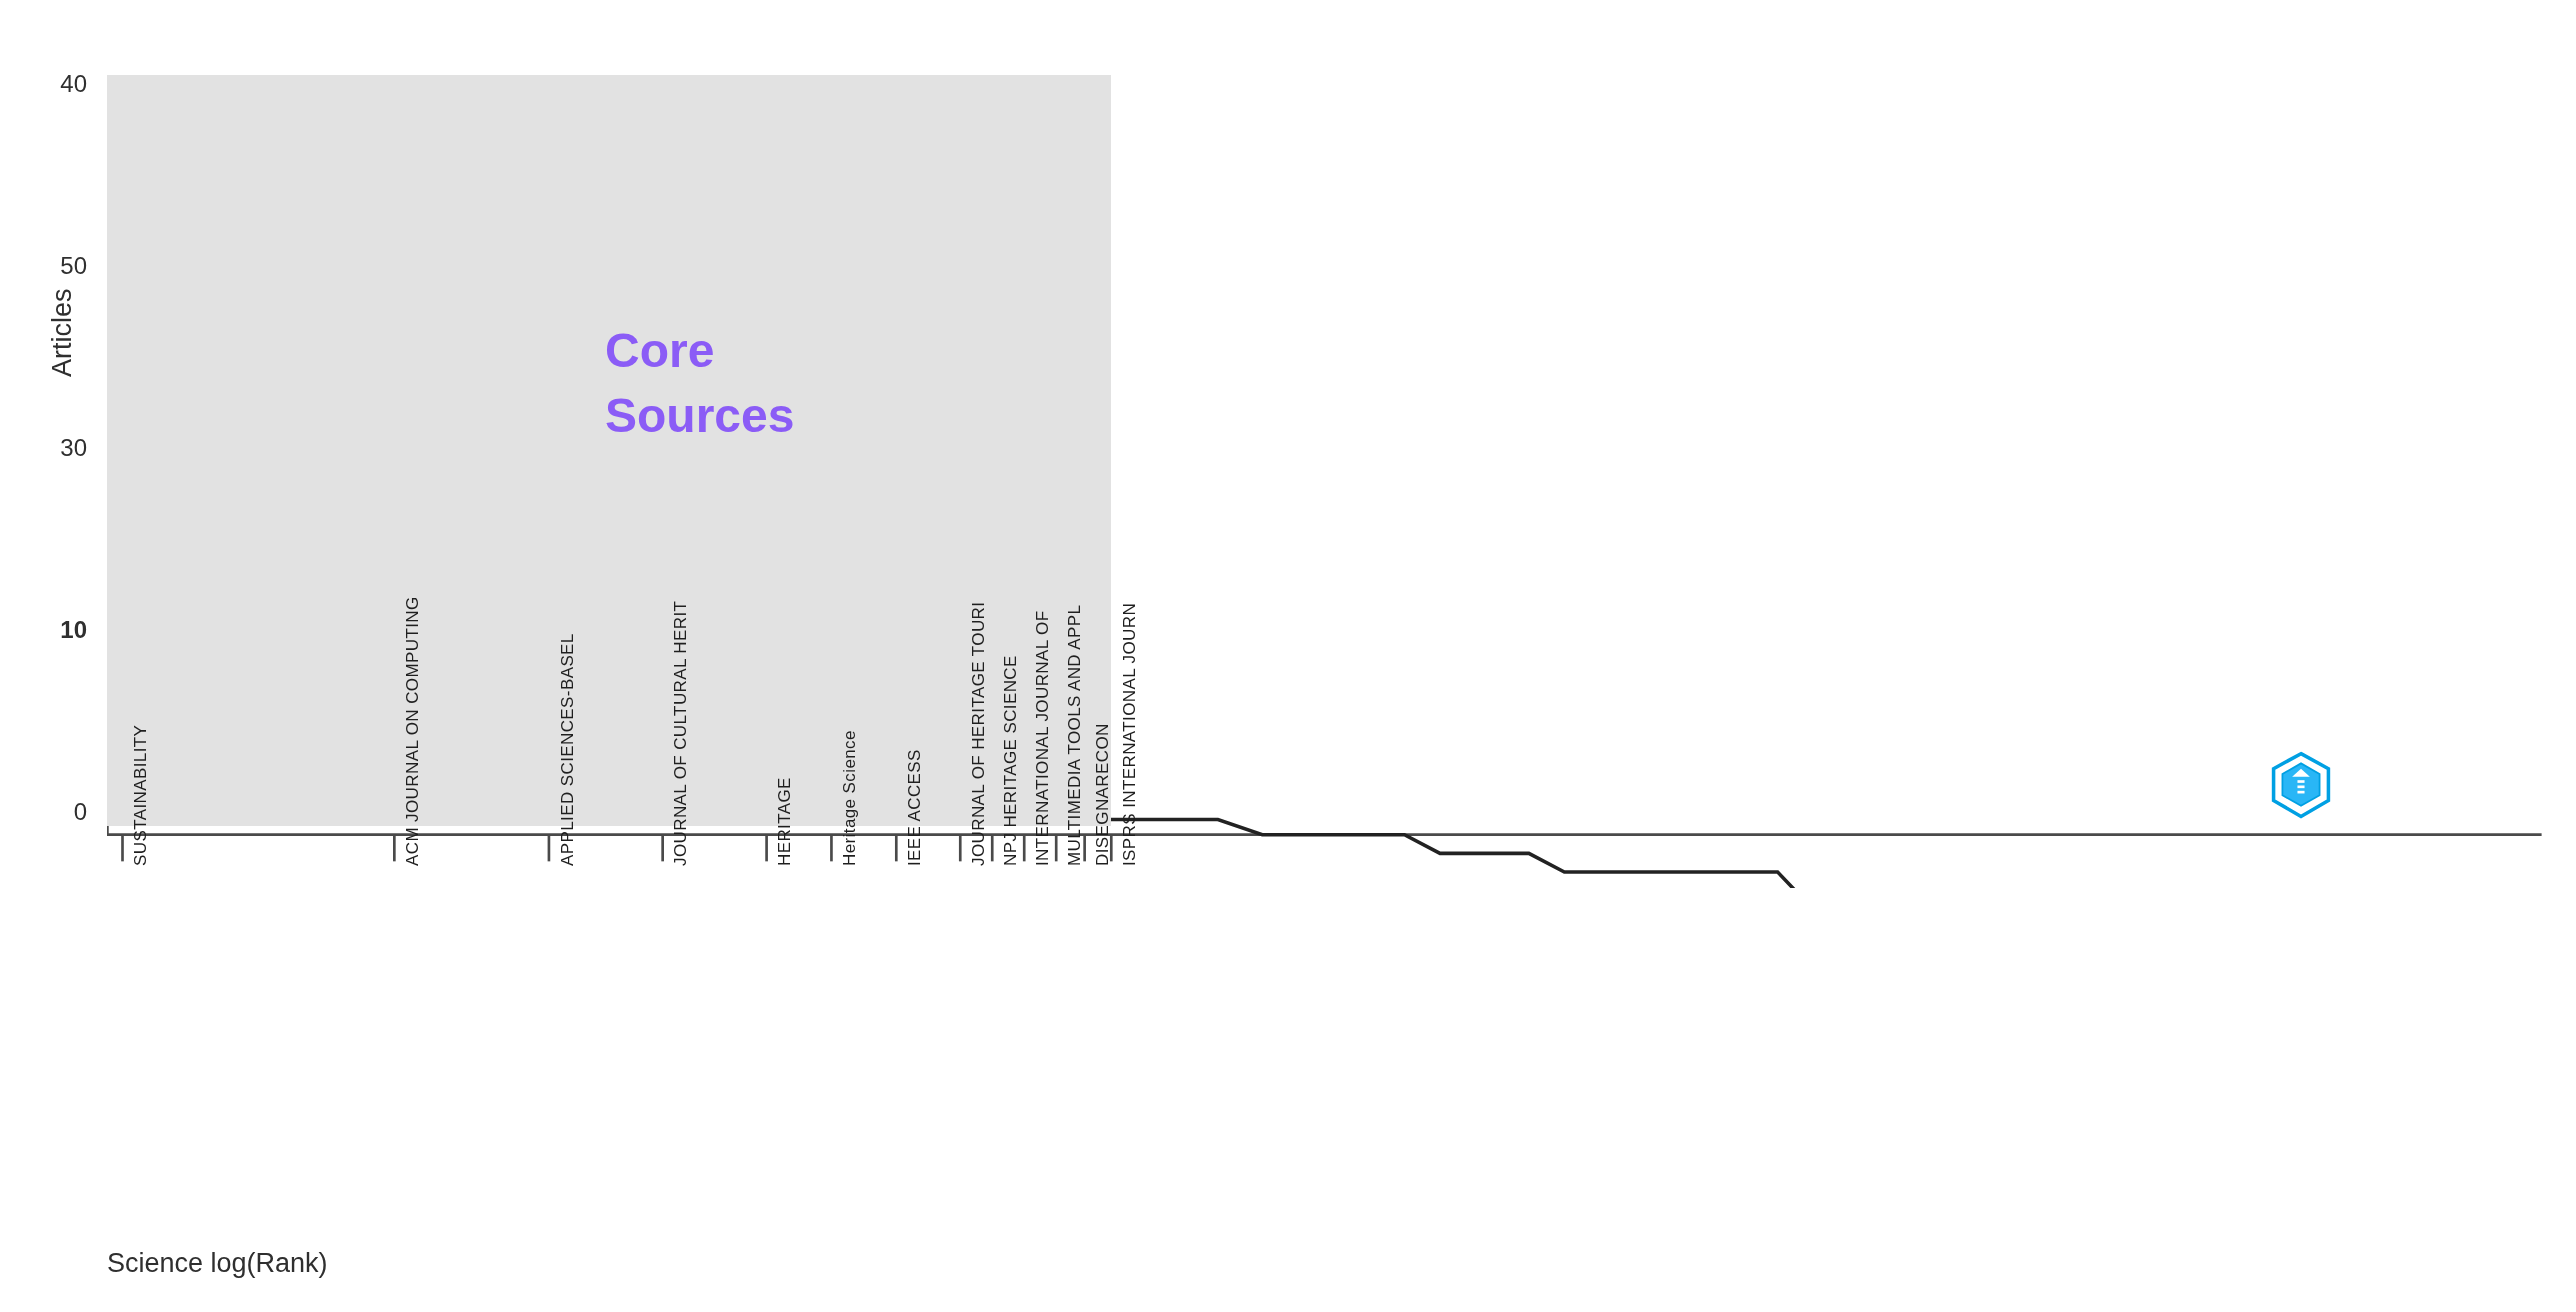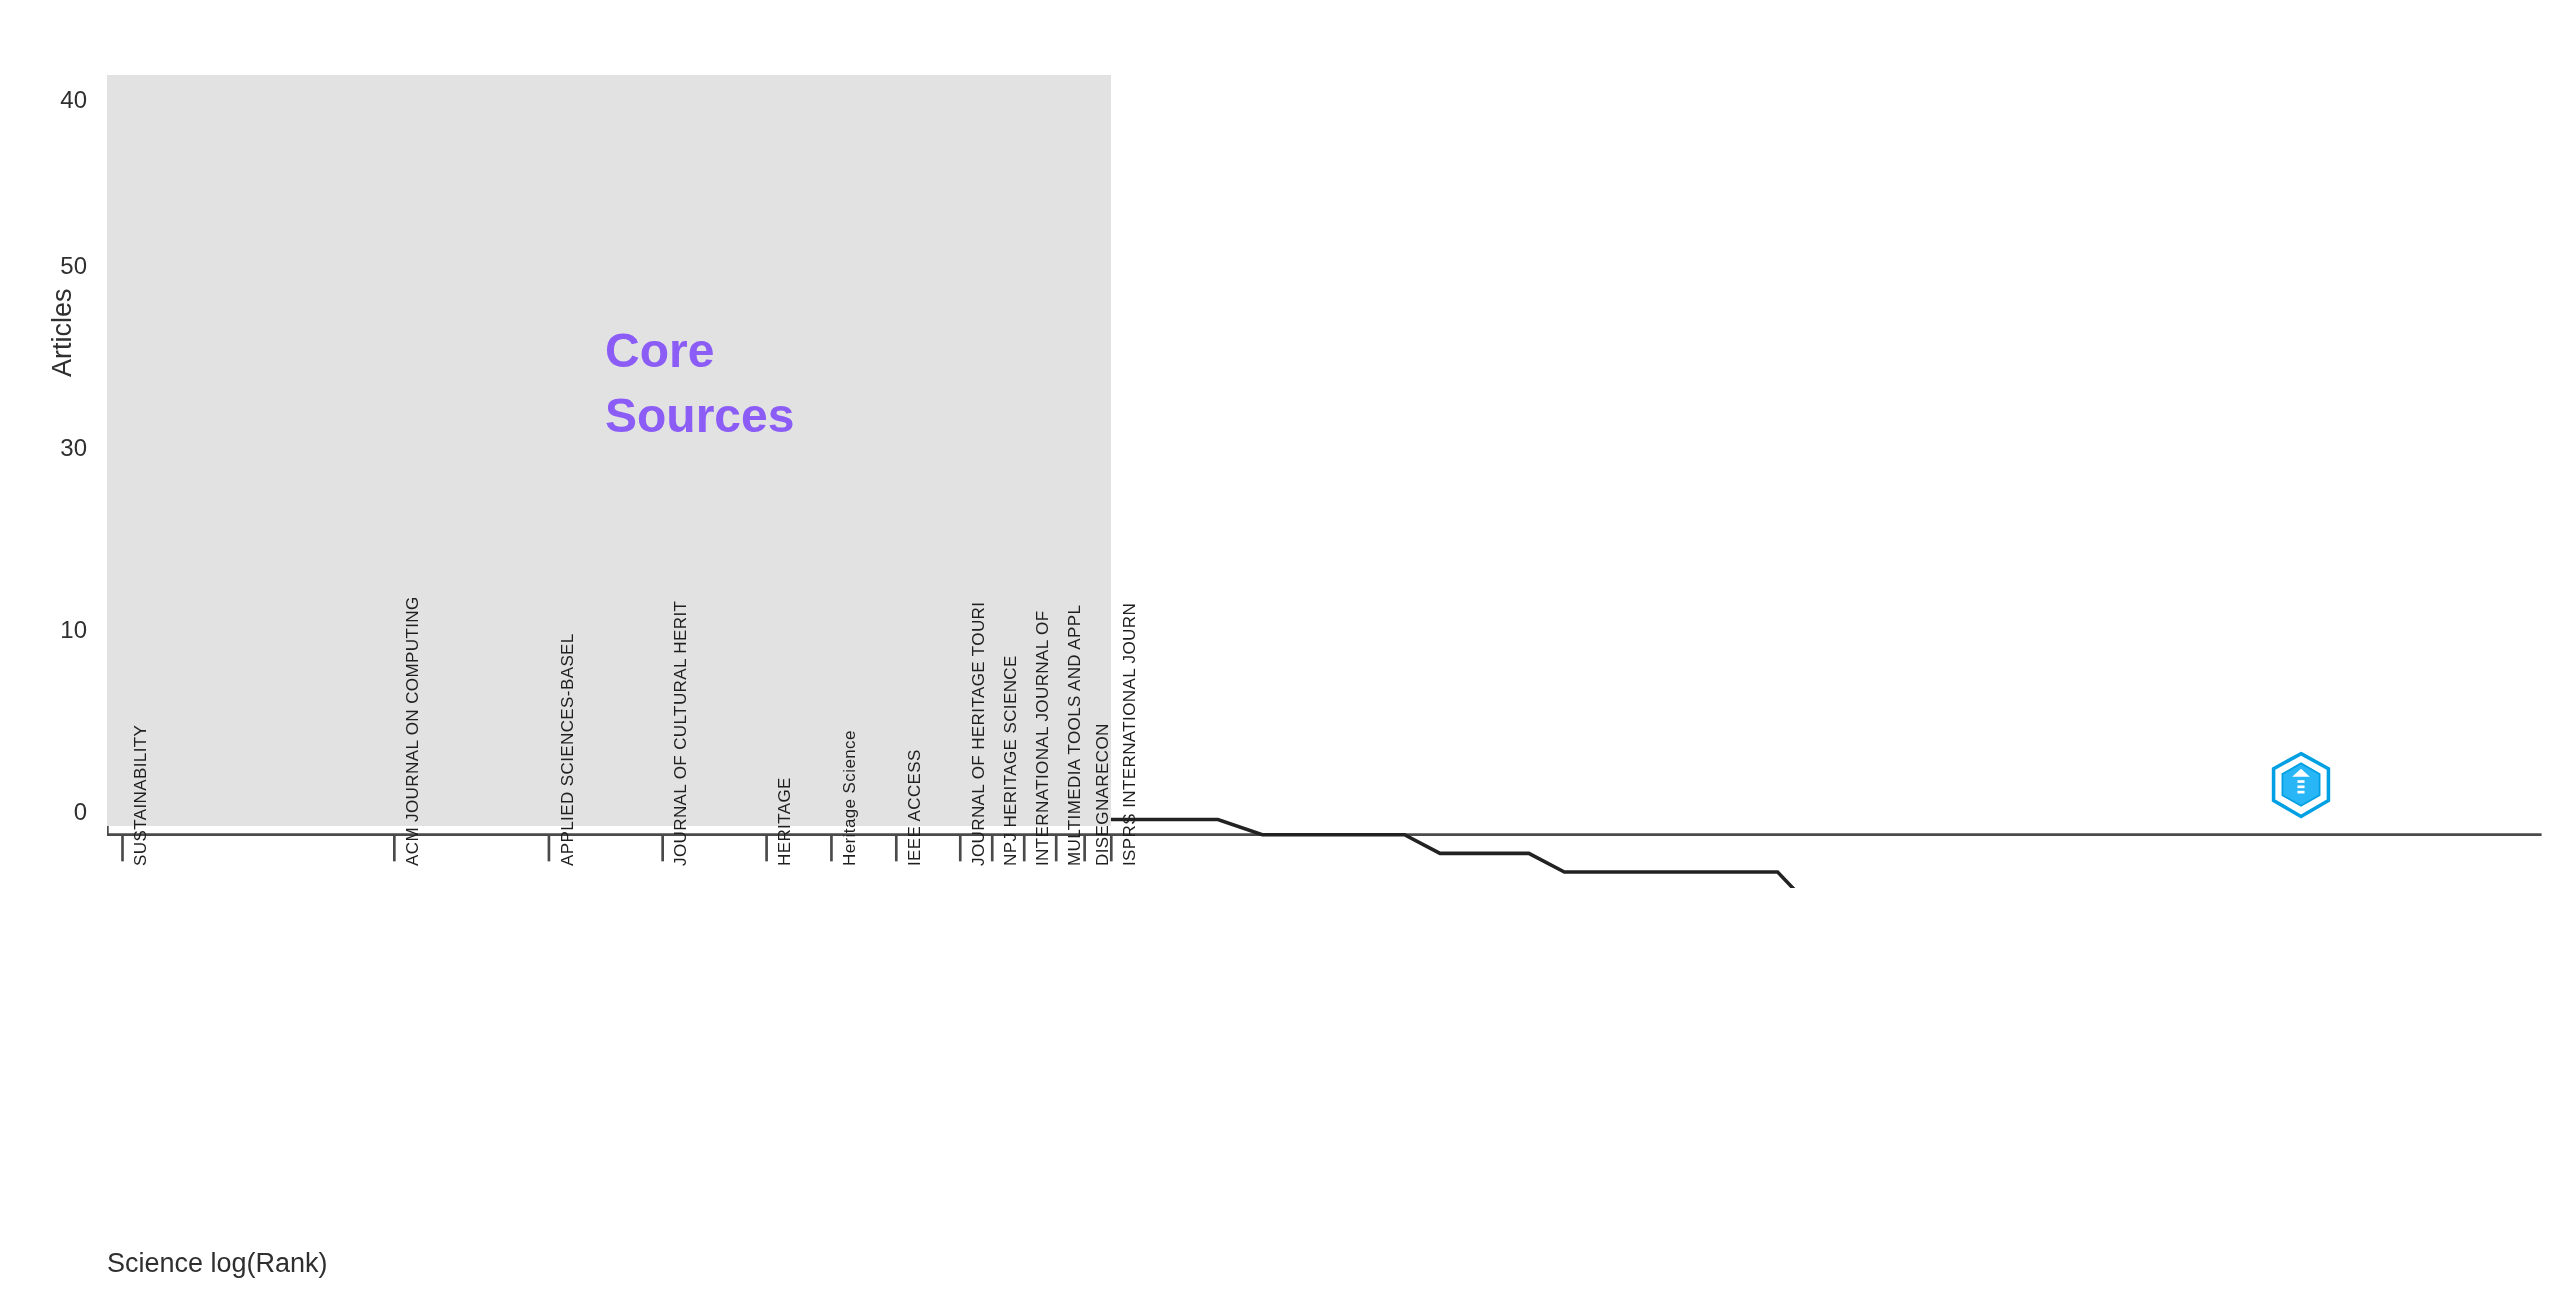--- a/index.html
+++ b/index.html
@@ -89,24 +89,24 @@
 </head>
 <body>
 
 <div id="page">
 
 
   <div id="plot-area">
 
     <div id="y-axis-label">Articles</div>
 
-    <div class="tick-label" style="left:-82px; top:-14.2px;margin-top:16px;">40</div>
+    <div class="tick-label" style="left:-82px; top:-14.2px;">40</div>
     <div class="tick-label" style="left:-82px; top:168px;">50</div>
     <div class="tick-label" style="left:-82px; top:350px;">30</div>
-    <div class="tick-label" style="left:-82px; top:532px;">10</div>
+    <div class="tick-label" style="left:-82px; top:532px;font-weight:bold;">10</div>
     <div class="tick-label" style="left:-82px; top:714px;">0</div>
 
     <div style="position:absolute; left:0px; top:-9px; width:1004px; height:751px; background:#e2e2e2;"></div>
 
     <div id="core-band-label" style="left:498px; top:235px;">
       <span>Core Sources</span>
     </div>
 
     <svg width="2435" height="804" viewBox="0 0 2740 905">
 

